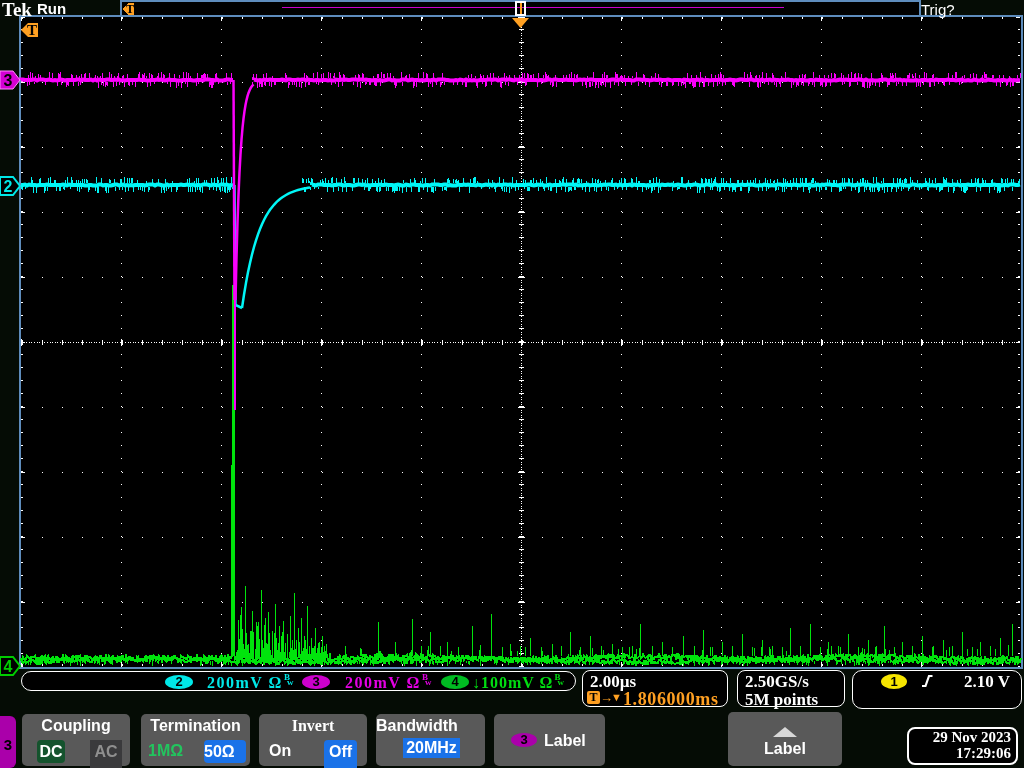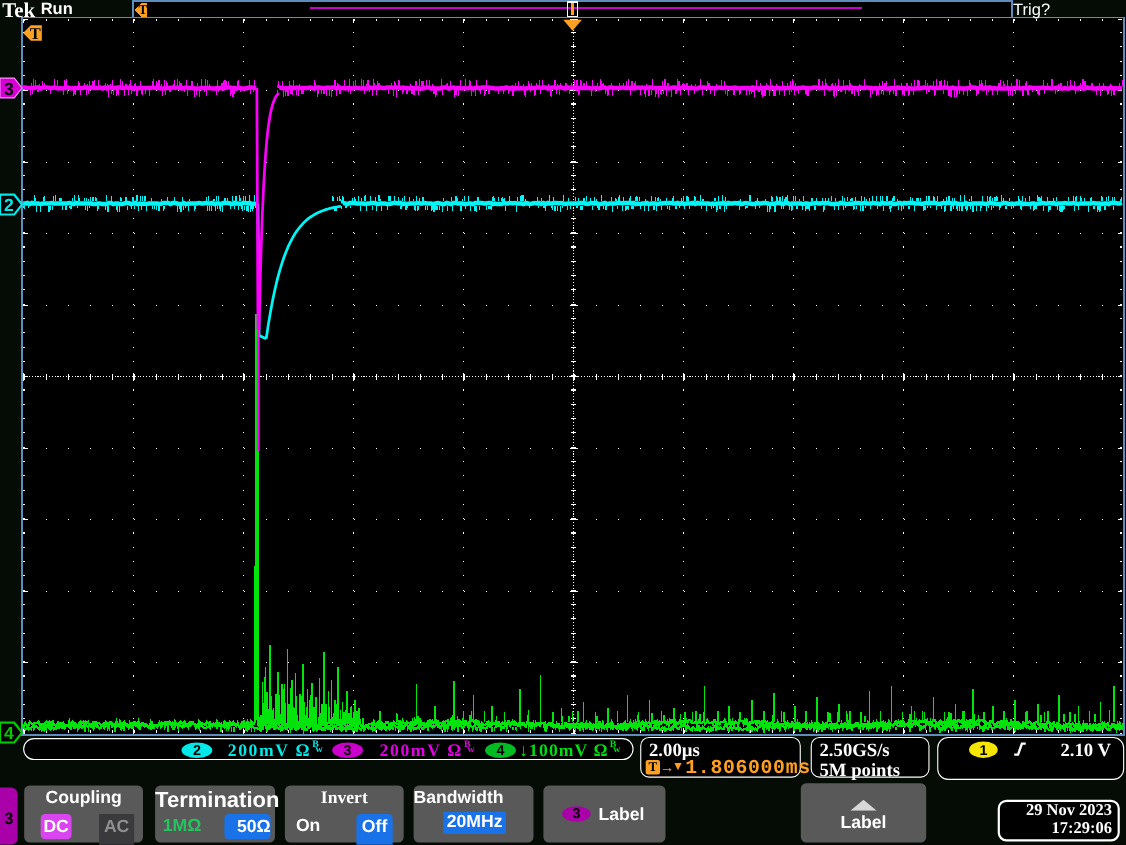--- a/index.html
+++ b/index.html
@@ -92,45 +92,45 @@
 <div style="position:absolute;left:302px;top:675px;width:28px;height:14px;background:#cc00cc;border-radius:50%;color:#000;font-family:'Liberation Sans';font-weight:bold;font-size:13px;text-align:center;line-height:14px">3</div>
 <div style="position:absolute;left:345px;top:674px;color:#e400e4;font-family:'Liberation Serif';font-weight:bold;font-size:16px;letter-spacing:1.5px">200mV <span style="font-family:'Liberation Serif'">Ω</span><span style="display:inline-block;vertical-align:3px;line-height:5px;font-size:9px;margin-left:1px">B<br><span style="margin-left:3px">w</span></span></div>
 <div style="position:absolute;left:441px;top:675px;width:28px;height:14px;background:#00bb22;border-radius:50%;color:#000;font-family:'Liberation Sans';font-weight:bold;font-size:13px;text-align:center;line-height:14px">4</div>
 <div style="position:absolute;left:472px;top:674px;color:#00dd11;font-family:'Liberation Serif';font-weight:bold;font-size:16px;letter-spacing:1px"><span style="font-family:'Liberation Sans';font-size:16px;font-weight:bold">↓</span>100mV <span style="font-family:'Liberation Serif'">Ω</span><span style="display:inline-block;vertical-align:3px;line-height:5px;font-size:9px;margin-left:1px">B<br><span style="margin-left:3px">w</span></span></div>
 
 <div style="position:absolute;left:582px;top:670px;width:146px;height:37px;border:1.5px solid #fff;border-radius:8px;background:#000"></div>
 <div style="position:absolute;left:590px;top:672px;color:#fff;font-family:'Liberation Serif';font-weight:bold;font-size:17px">2.00µs</div>
 <div style="position:absolute;left:587px;top:691px;width:13px;height:13px;background:#ffa022;border-radius:2px;color:#000;font-family:'Liberation Serif';font-weight:bold;font-size:12px;text-align:center;line-height:13px">T</div>
 <div style="position:absolute;left:600px;top:690px;color:#ffa022;font-family:'Liberation Sans';font-weight:bold;font-size:13px">→</div>
 <div style="position:absolute;left:611px;top:691px;color:#ffa022;font-family:'Liberation Sans';font-size:11px">▼</div>
-<div style="position:absolute;left:623px;top:689px;color:#ffa022;font-family:Liberation Mono, monospace;font-weight:bold;font-size:18px;letter-spacing:0.6px">1.806000ms</div>
+<div style="position:absolute;left:623px;top:689px;color:#ffa022;font-family:Liberation Serif, serif;font-weight:bold;font-size:18px;letter-spacing:0.6px">1.806000ms</div>
 
 <div style="position:absolute;left:737px;top:670px;width:108px;height:37px;border:1.5px solid #fff;border-radius:8px;background:#000"></div>
 <div style="position:absolute;left:745px;top:672px;color:#fff;font-family:'Liberation Serif';font-weight:bold;font-size:17px">2.50GS/s</div>
 <div style="position:absolute;left:745px;top:690px;color:#fff;font-family:'Liberation Serif';font-weight:bold;font-size:17px">5M points</div>
 
 <div style="position:absolute;left:852px;top:670px;width:170px;height:39px;border:1.5px solid #fff;border-radius:10px;background:#000"></div>
 <div style="position:absolute;left:881px;top:674px;width:26px;height:15px;background:#f6e500;border-radius:50%;color:#000;font-family:'Liberation Sans';font-weight:bold;font-size:13px;text-align:center;line-height:15px">1</div>
 <svg width="14" height="16" style="position:absolute;left:920px;top:673px">
     <path d="M2,13 h3.5 l3.5,-10 h3.5" fill="none" stroke="#fff" stroke-width="2.2"></path>
   </svg>
 <div style="position:absolute;left:964px;top:672px;color:#fff;font-family:'Liberation Serif';font-weight:bold;font-size:17px">2.10 V</div>
 
 <div style="position:absolute;left:0px;top:716px;width:16px;height:52px;background:#aa00aa;border-radius:0 6px 6px 0"></div>
 <div style="position:absolute;left:0px;top:736px;width:16px;color:#000;font-family:'Liberation Sans';font-weight:bold;font-size:15px;text-align:center">3</div>
 
 <div style="position:absolute;background:#595959;border-radius:5px;color:#fff;font-family:'Liberation Sans';left:22px;top:714px;width:108px;height:52px"></div>
 <div style="position:absolute;left:22px;top:717px;width:108px;text-align:center;color:#fff;font-family:'Liberation Sans';font-weight:bold;font-size:16px">Coupling</div>
-<div style="background:#d946ef;border-radius:4px;color:#fff;font-family:'Liberation Sans';font-weight:bold;position:absolute;left:37px;top:740px;width:28px;height:23px;font-size:16px;text-align:center;line-height:23px">DC</div>
+<div style="background:#14532d;border-radius:4px;color:#fff;font-family:'Liberation Sans';font-weight:bold;position:absolute;left:37px;top:740px;width:28px;height:23px;font-size:16px;text-align:center;line-height:23px">DC</div>
 <div style="position:absolute;left:90px;top:740px;width:32px;height:29px;background:#3a3a3c;color:#8f8f8f;font-family:'Liberation Sans';font-size:16px;font-weight:bold;text-align:center;line-height:23px">AC</div>
 
 <div style="position:absolute;background:#595959;border-radius:5px;color:#fff;font-family:'Liberation Sans';left:141px;top:714px;width:109px;height:52px"></div>
-<div style="position:absolute;left:141px;top:717px;width:109px;text-align:center;color:#fff;font-family:'Liberation Sans';font-weight:bold;font-size:20px">Termination</div>
+<div style="position:absolute;left:141px;top:717px;width:109px;text-align:center;color:#fff;font-family:'Liberation Sans';font-weight:bold;font-size:16px">Termination</div>
 <div style="position:absolute;left:148px;top:742px;color:#22c55e;font-family:'Liberation Sans';font-weight:bold;font-size:16px">1MΩ</div>
-<div style="background:#1a72e8;border-radius:4px;color:#fff;font-family:'Liberation Sans';font-weight:bold;position:absolute;left:204px;top:740px;width:42px;height:23px;font-size:16px;text-align:right;line-height:23px">50Ω</div>
+<div style="background:#1a72e8;border-radius:4px;color:#fff;font-family:'Liberation Sans';font-weight:bold;position:absolute;left:204px;top:740px;width:42px;height:23px;font-size:16px;text-align:left;line-height:23px">50Ω</div>
 
 <div style="position:absolute;background:#595959;border-radius:5px;color:#fff;font-family:'Liberation Sans';left:259px;top:714px;width:108px;height:52px"></div>
 <div style="position:absolute;left:259px;top:717px;width:108px;text-align:center;color:#fff;font-family:Liberation Serif, serif;font-weight:bold;font-size:16px">Invert</div>
 <div style="position:absolute;left:269px;top:742px;color:#fff;font-family:'Liberation Sans';font-weight:bold;font-size:16px">On</div>
 <div style="background:#1a72e8;border-radius:4px;color:#fff;font-family:'Liberation Sans';font-weight:bold;position:absolute;left:324px;top:740px;width:33px;height:41px;font-size:16px;text-align:center;line-height:23px">Off</div>
 
 <div style="position:absolute;background:#595959;border-radius:5px;color:#fff;font-family:'Liberation Sans';left:376px;top:714px;width:109px;height:52px"></div>
 <div style="position:absolute;left:376px;top:717px;width:109px;text-align:left;color:#fff;font-family:'Liberation Sans';font-weight:bold;font-size:16px">Bandwidth</div>
 <div style="background:#1a72e8;border-radius:4px;color:#fff;font-family:'Liberation Sans';font-weight:bold;position:absolute;left:403px;top:738px;width:57px;height:20px;font-size:16px;text-align:center;line-height:20px;border-radius:0">20MHz</div>
 

